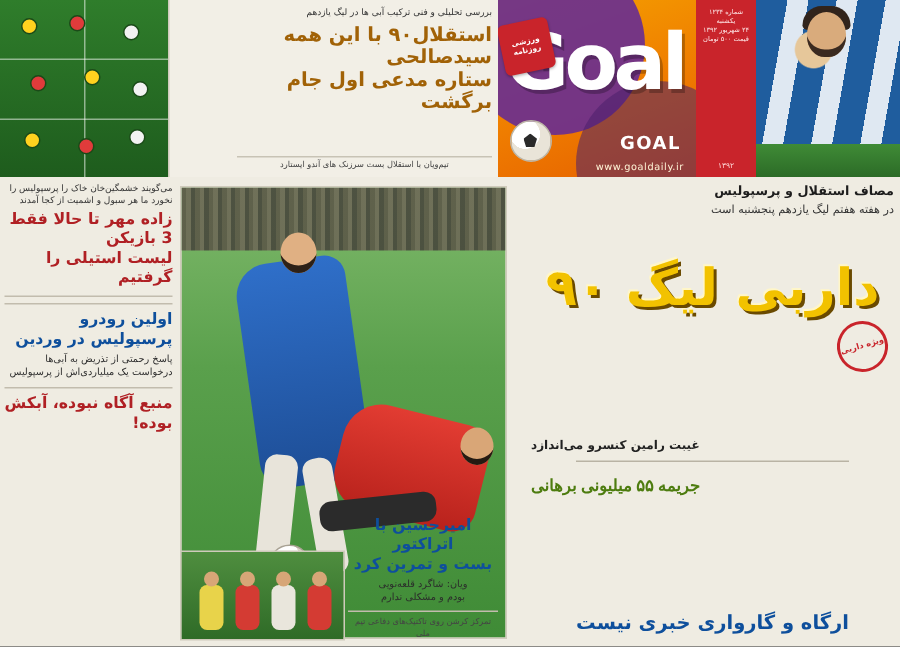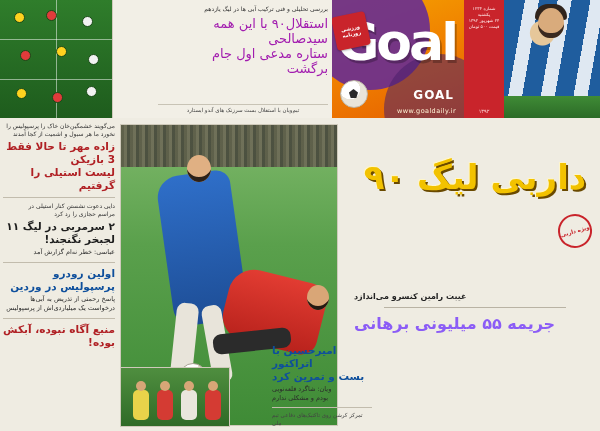--- a/index.html
+++ b/index.html
@@ -143,21 +143,21 @@
     right: 268px; top: 2px;
     width: 178px; height: 114px;
     padding: 3px 4px;
     box-sizing: border-box;
     text-align: right;
   }
   .mh-kicker {
     font-size: 6px; color: #333; line-height: 8px; margin-bottom: 3px;
   }
   .mh-h1 {
-    font-size: 13px; font-weight: normal; color: #a21caf;
+    font-size: 13px; font-weight: bold; color: #a16207;
     line-height: 15px; white-space: pre-line;
   }
   .mh-foot {
     position: absolute; bottom: 2px; right: 4px; left: 4px;
     font-size: 5.5px; color: #444; line-height: 7px; text-align: center;
     border-top: 1px solid #c8c3b5; padding-top: 2px;
   }
 
   
   .mh-pitch {
@@ -268,21 +268,21 @@
     right: 0; top: 4px;
     width: 250px; height: 304px;
   }
   .rc-top {
     position: absolute; right: 4px; top: 0; width: 242px;
     font-size: 8.5px; color: #1d1d1d; line-height: 12px;
     text-align: right; font-weight: bold;
   }
   .rc-top .l2 { color: #333; font-weight: normal; font-size: 7.5px; }
   .rc-derby {
-    position: absolute; right: 2px; top: 36px;
+    position: absolute; right: 2px; top: 51px;
     width: 246px;
     text-align: center;
     color: #f2c200;
     font-size: 34px; font-weight: bold;
     line-height: 38px;
     text-shadow: 2px 2px 0 #6a4a00, -1px -1px 0 #fff6c8;
     direction: rtl;
   }
   .rc-derby .line2 {
     display: block;
@@ -299,21 +299,21 @@
     text-align: center; line-height: 6px;
   }
   .rc-money {
     position: absolute; right: 4px; top: 170px; width: 242px;
     text-align: left;
   }
   .rc-money .sm {
     font-size: 8px; color: #222; margin-bottom: 3px; font-weight: bold;
   }
   .rc-money .big {
-    font-size: 16px; color: #8b5cf6; font-weight: bold; line-height: 20px;
+    font-size: 11px; color: #4d7c0f; font-weight: bold; line-height: 20px; font-family: Liberation Serif, serif;
   }
   .rc-money .sep {
     height: 1px; background: #b9b3a4; margin: 6px 30px;
   }
   .rc-bottom {
     position: absolute; right: 4px; bottom: 2px; width: 242px;
     text-align: center;
     font-size: 13px; font-weight: bold; color: #0e4f9c; line-height: 17px;
   }
 
@@ -348,22 +348,21 @@
   .lc-photo .b.r { background: #d43b33; }
   .lc-photo .b.w { background: #e9e6dc; }
   .lc-photo .b:after {
     content: ""; position: absolute; left: 3px; top: -9px;
     width: 10px; height: 10px; border-radius: 50%; background: #d7a677;
   }
 
   
   .lc-bottom {
     position: absolute; left: 232px; bottom: 4px; width: 100px;
-    text-align: left;
-    margin-left: 40px;
+    text-align: center;
   }
 
   .tiny-note {
     font-size: 5.5px; color: #444; line-height: 7.5px; white-space: pre-line;
   }
 </style>
 </head>
 <body>
 
 <div class="page">
@@ -431,52 +430,51 @@
       <div class="p-blue-head"></div>
       <div class="p-blue-leg"></div>
       <div class="p-blue-leg2"></div>
       <div class="p-red"></div>
       <div class="p-red-head"></div>
       <div class="p-red-leg"></div>
       <div class="ball2"></div>
     </div>
 
     <div class="right-col">
+      <div class="rc-top">
+        <div>مصاف استقلال و پرسپولیس</div>
+        <div class="l2">در هفته هفتم لیگ یازدهم پنجشنبه است</div>
+      </div>
 
       <div class="rc-derby">
         <span>داربی لیگ ۹۰</span>
       </div>
 
       <div class="rc-stamp">ویژه
 داربی</div>
 
       <div class="rc-money">
         <div class="sm">غیبت رامین کنسرو می‌اندازد</div>
         <div class="sep"></div>
         <div class="big">جریمه ۵۵ میلیونی برهانی</div>
       </div>
 
+      <div class="rc-bottom">ارگاه و گارواری خبری نیست</div>
     </div>
 
     <div class="left-col">
 
       <div class="lc-item">
         <div class="lc-lead">می‌گویند خشمگین‌خان خاک را پرسپولیس را
 نخورد ما هر سبول و اشمیت از کجا آمدند</div>
         <div class="lc-head">زاده مهر تا حالا فقط 3 بازیکن
 لیست استیلی را گرفتیم</div>
       </div>
       <div class="lc-rule"></div>
 
-      <div class="lc-item">
-        <div class="lc-lead">دایی دعوت نشستن کنار استیلی در
-مراسم حجازی را رد کرد</div>
-        <div class="lc-head dark">۲ سرمربی در لیگ ۱۱ لجبخر نگنجند!</div>
-        <div class="lc-sub">عباسی: خطر نه‌ام گزارش آمد</div>
-      </div>
       <div class="lc-rule"></div>
 
       <div class="lc-item">
         <div class="lc-head blue">اولین رودرو پرسپولیس در وردین</div>
         <div class="lc-sub">پاسخ رحمتی از تذریض به آبی‌ها
 درخواست یک میلیاردی‌اش از پرسپولیس</div>
       </div>
       <div class="lc-rule"></div>
 
       <div class="lc-item">

